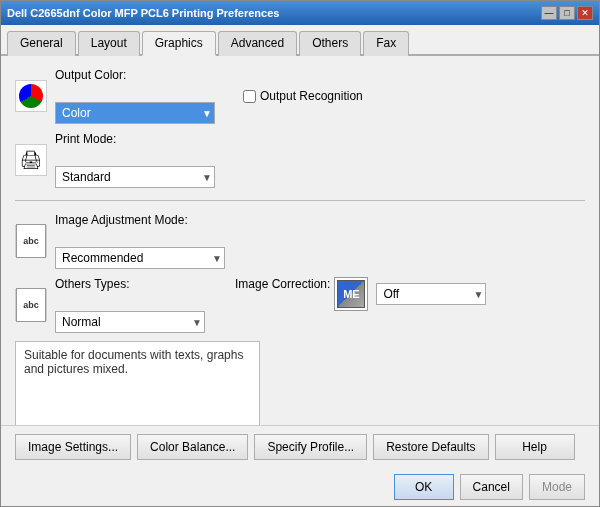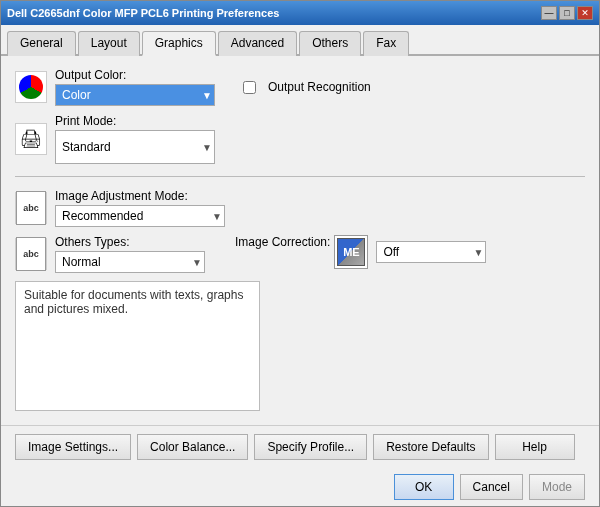--- a/index.html
+++ b/index.html
@@ -100,21 +100,21 @@
       height: 24px;
       background: conic-gradient(red 0deg 120deg, green 120deg 240deg, blue 240deg 360deg);
       border-radius: 50%;
     }
     .icon-print {
       font-size: 18px;
     }
     .field-group {
       display: flex;
       flex-direction: column;
-      gap: 2px;
+      gap: 20px;
     }
     .field-label {
       font-size: 12px;
       color: #000;
     }
     .select-wrapper {
       position: relative;
       display: inline-block;
     }
     .select-field {
@@ -128,21 +128,21 @@
       outline: none;
     }
     .select-field.color-select {
       background: #4a90e2;
       color: white;
       width: 160px;
       height: 22px;
     }
     .select-field.std-select {
       width: 160px;
-      height: 34px;
+      height: 22px;
     }
     .select-field.wide-select {
       width: 170px;
       height: 22px;
     }
     .select-field.med-select {
       width: 150px;
       height: 22px;
     }
     .select-arrow {
@@ -151,21 +151,21 @@
       top: 50%;
       transform: translateY(-50%);
       pointer-events: none;
       font-size: 10px;
       color: #555;
     }
     .select-arrow.white { color: white; }
     .checkbox-row {
       display: flex;
       align-items: center;
-      gap: 12px;
+      gap: 4px;
       margin-left: 20px;
     }
     .separator {
       border: none;
       border-top: 1px solid #bbb;
       margin: 4px 0;
     }
     .two-col {
       display: flex;
       gap: 20px;

